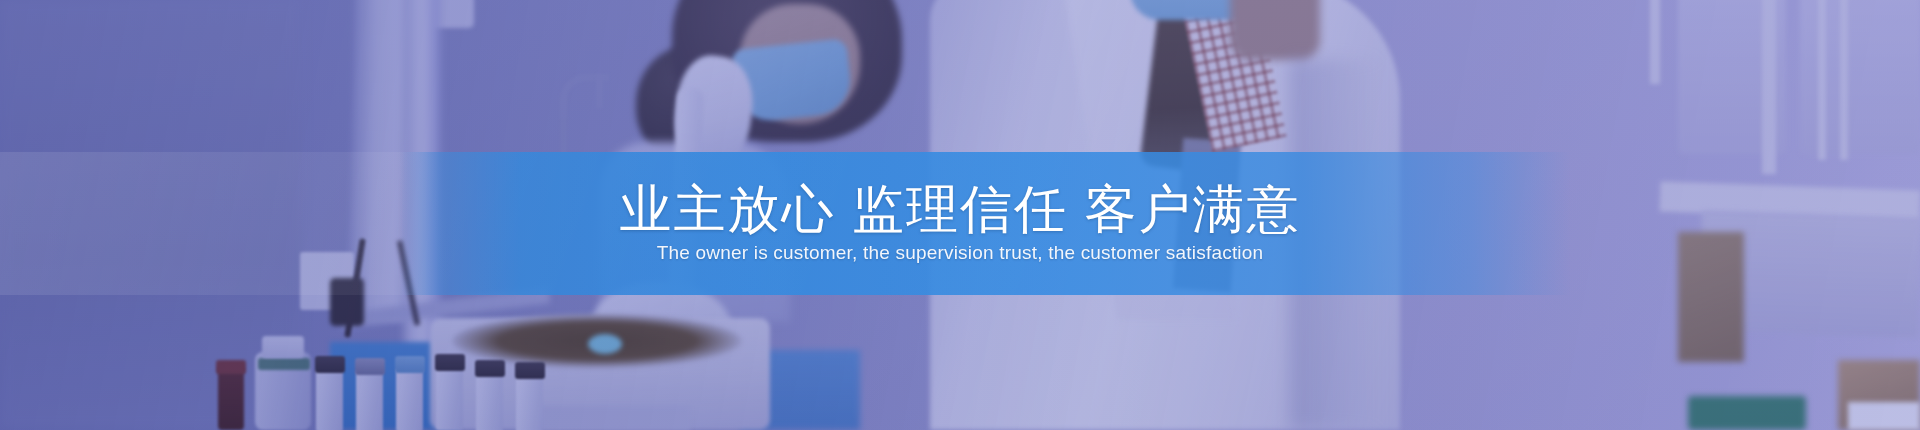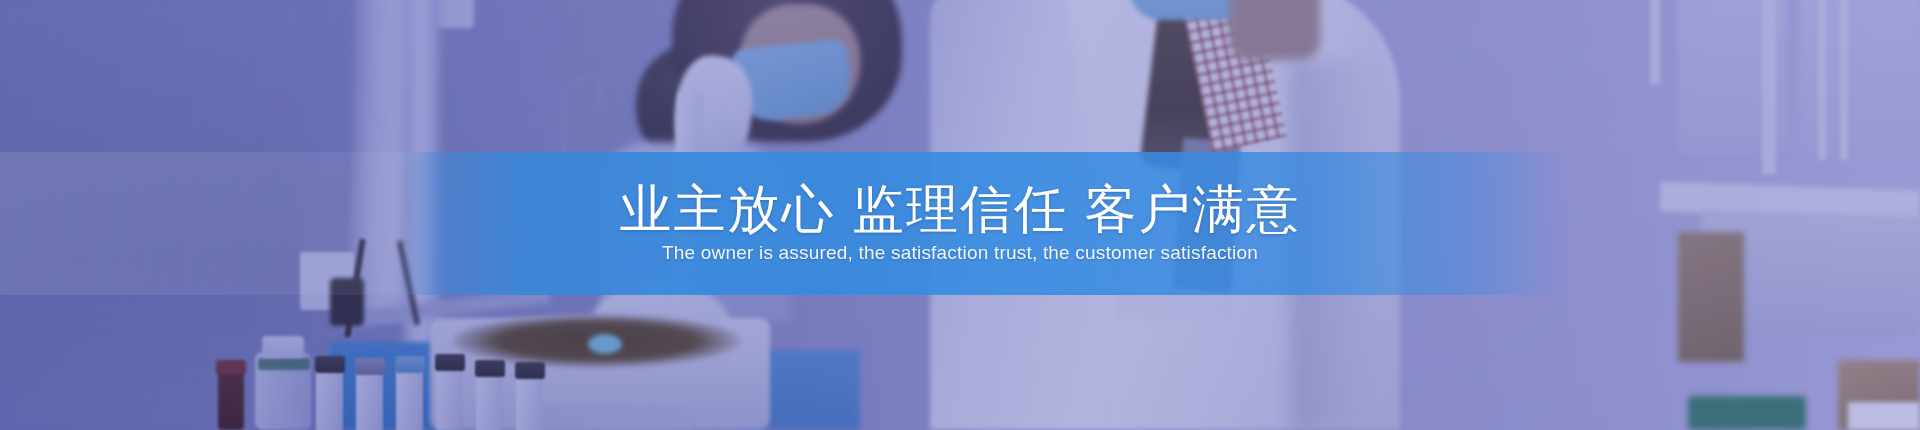--- a/index.html
+++ b/index.html
@@ -649,16 +649,16 @@
     <div class="paper-white"></div>
 
     <div class="grade"></div>
     <div class="grade-2"></div>
   </div>
 
   <div class="caption-band"></div>
 
   <div class="caption-text">
     <div class="headline">业主放心 监理信任  客户满意</div>
-    <div class="subline">The owner is assured, the satisfaction trust, the customer satisfaction</div>
+    <div class="subline">The owner is customer, the supervision trust, the customer satisfaction</div>
   </div>
 
 </div>
 
 </body></html>

